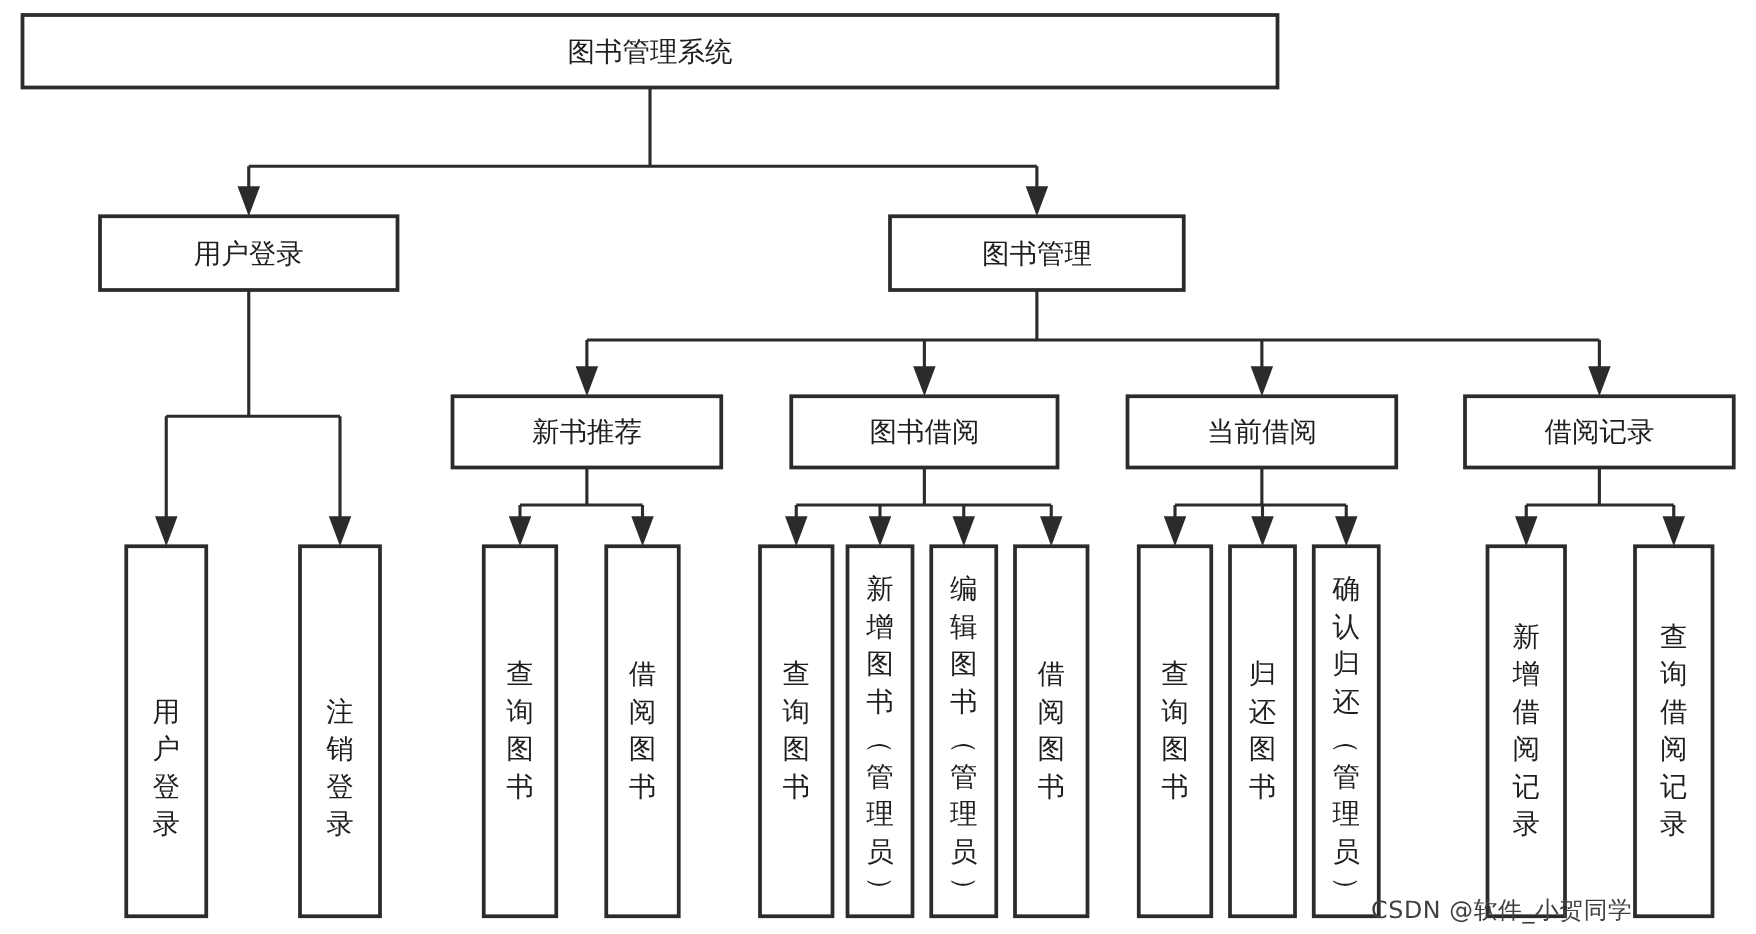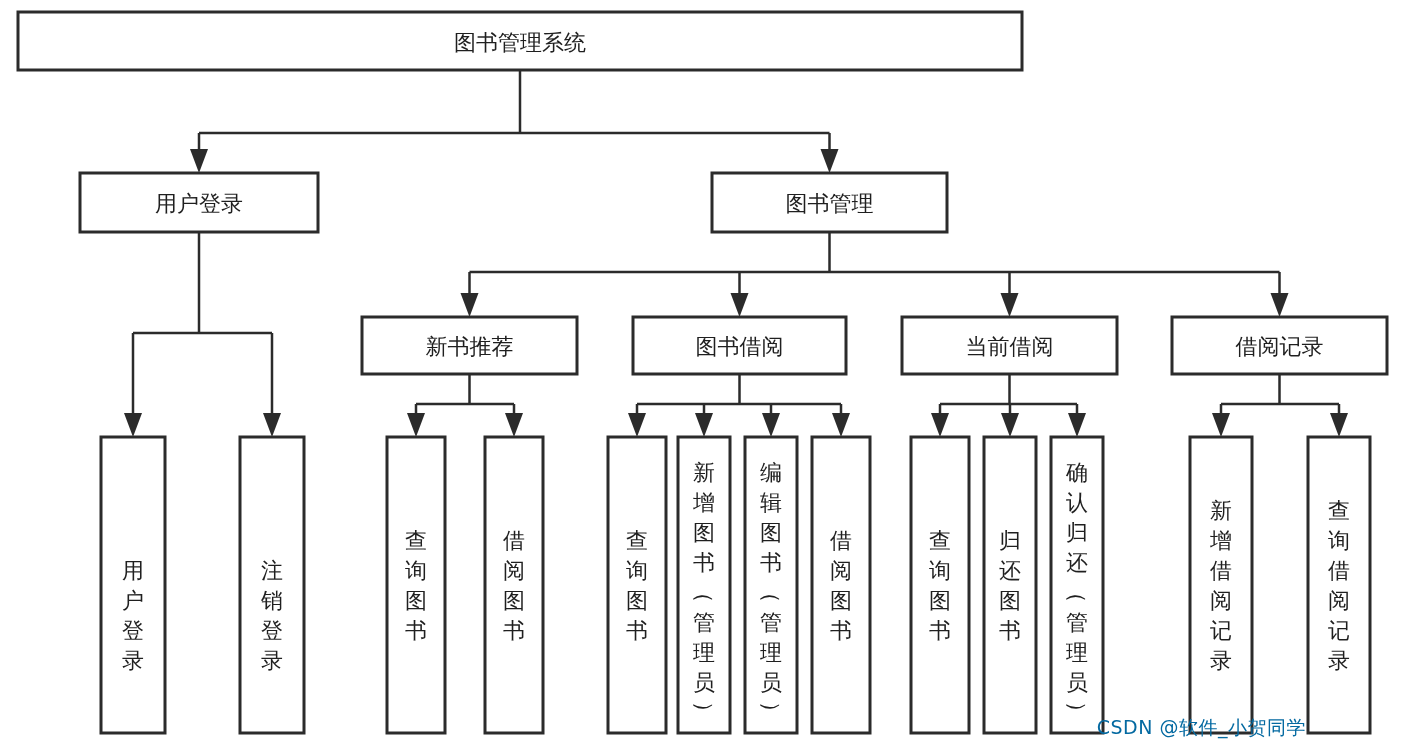--- a/index.html
+++ b/index.html
@@ -52,21 +52,21 @@
   }
   .arrow-head {
     fill: #2b2b2b;
   }
   .watermark {
     position: absolute;
     right: 8px;
     bottom: 6px;
     font-family: "DejaVu Sans", "Liberation Sans", sans-serif;
     font-size: 19px;
-    color: #0369a1;
+    color: #404040;
     white-space: nowrap;
     letter-spacing: 0.5px;
   }
 </style>
 </head>
 <body>
 
 <div id="diagram-root">
   <svg class="diagram" viewBox="0 0 1405 747" xmlns="http://www.w3.org/2000/svg">
     <g id="connectors-layer">

